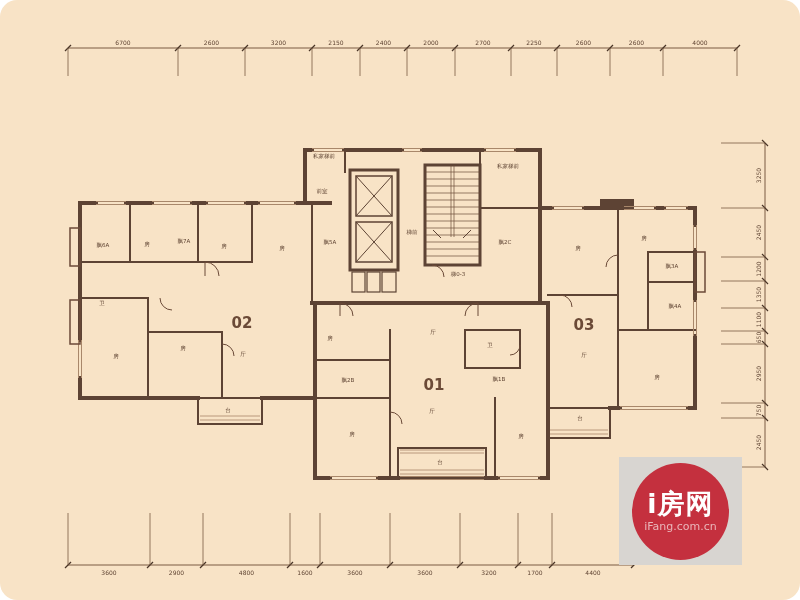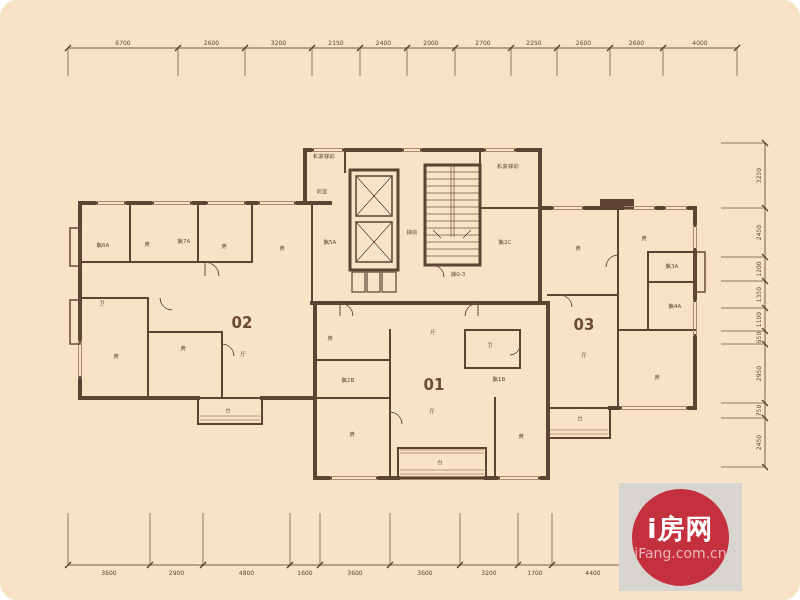--- a/index.html
+++ b/index.html
@@ -6,31 +6,31 @@
   html,body{margin:0;padding:0;}
   .stage{
     position:relative;width:800px;height:600px;overflow:hidden;
     background:#f8e3c6;
     font-family:"DejaVu Sans", sans-serif;
     border-radius:17px;
   }
   svg{position:absolute;left:0;top:0;}
   svg text{font-family:"DejaVu Sans", sans-serif;}
   .watermark{
-    position:absolute;left:619px;top:483px;width:123px;height:108px;
+    position:absolute;left:619px;top:457px;width:123px;height:108px;
     background:#d8d5d1;
     display:flex;align-items:center;justify-content:center;
   }
   .wm-circle{
     width:97px;height:97px;border-radius:50%;
     background:#c4303e;color:#ffffff;
     display:flex;flex-direction:column;align-items:center;justify-content:center;
   }
   .wm-brand{font-size:27px;font-weight:bold;letter-spacing:1px;line-height:1;}
-  .wm-url{font-size:14px;color:#eab6ba;margin-top:4px;line-height:1;}
+  .wm-url{font-size:11px;color:#eab6ba;margin-top:4px;line-height:1;}
 </style>
 </head>
 <body>
 
 <div class="stage">
 
   <svg id="plan-svg" width="800" height="600" viewBox="0 0 800 600">
 
     <g stroke="#5d4334" fill="none" stroke-width="4" stroke-linecap="square">
 

